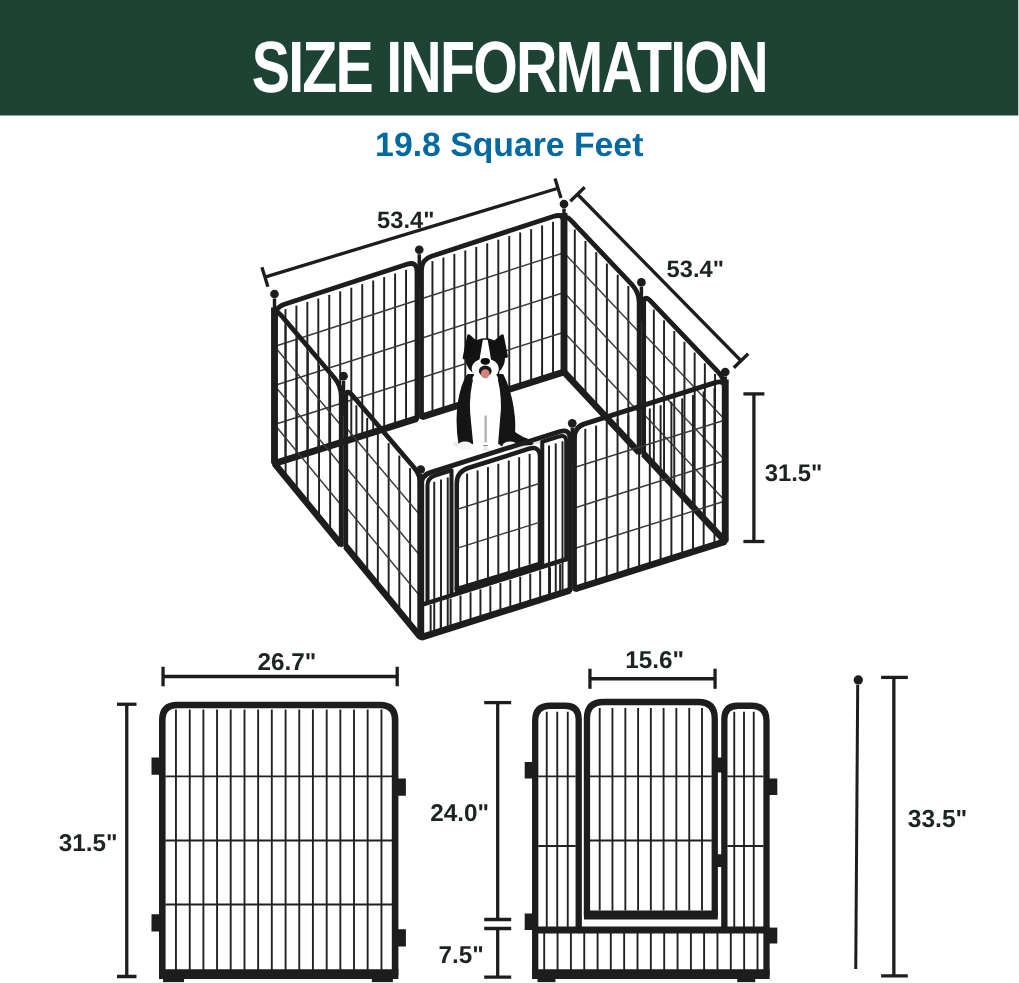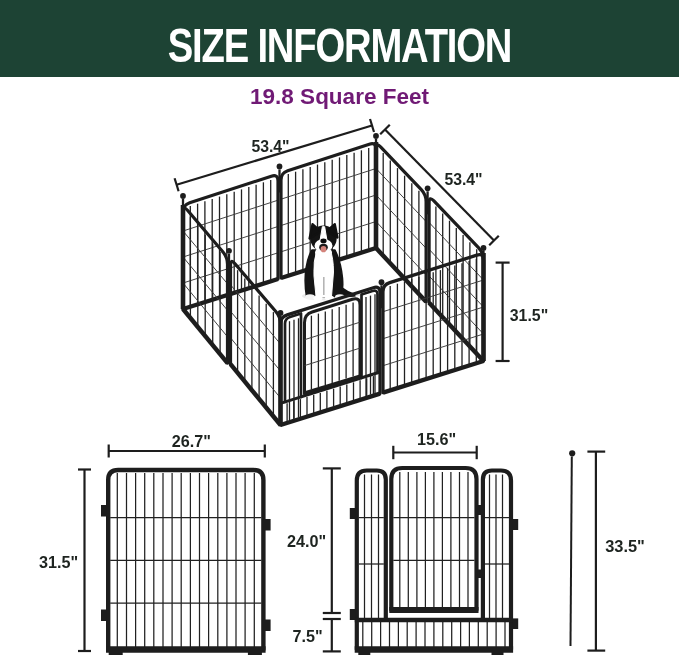--- a/index.html
+++ b/index.html
@@ -1,18 +1,18 @@
 <!DOCTYPE html>
 <html><head><meta charset="utf-8"><style>
 html,body{margin:0;padding:0;background:#ffffff;width:679px;height:655px;overflow:hidden;}
 body{font-family:"Liberation Sans",sans-serif;position:relative;}
 .banner{position:absolute;left:0;top:0;width:679px;height:77px;background:#1d4334;}
 .title{position:absolute;left:0;top:16.5px;width:679px;text-align:center;color:#fff;
  font-weight:bold;font-size:48.5px;letter-spacing:-1.5px;transform:scaleX(0.788);transform-origin:339.5px 0;}
-.sub{position:absolute;left:0;top:84px;width:679px;text-align:center;color:#701a75;
+.sub{position:absolute;left:0;top:84px;width:679px;text-align:center;color:#0369a1;
  font-weight:bold;font-size:22.5px;}
 svg{position:absolute;left:0;top:0;}
 </style></head><body>
 
 <div class="banner"></div>
 
 <div class="title">SIZE INFORMATION</div>
 
 <div class="sub">19.8 Square Feet</div>
 <svg width="679" height="655" viewBox="0 0 679 655">

